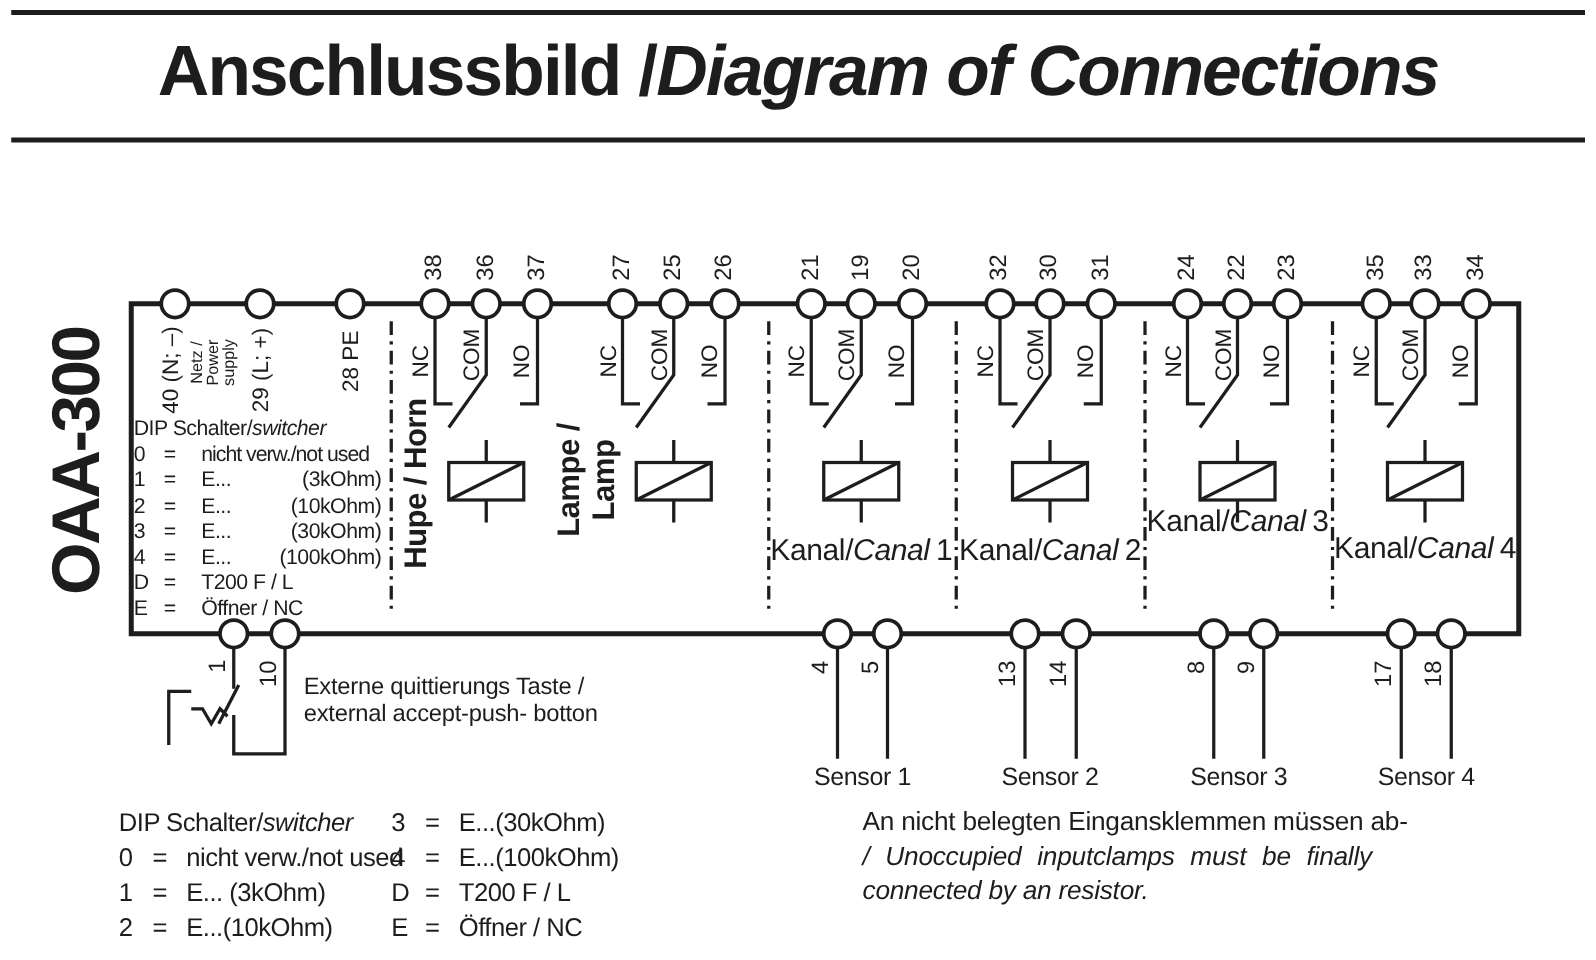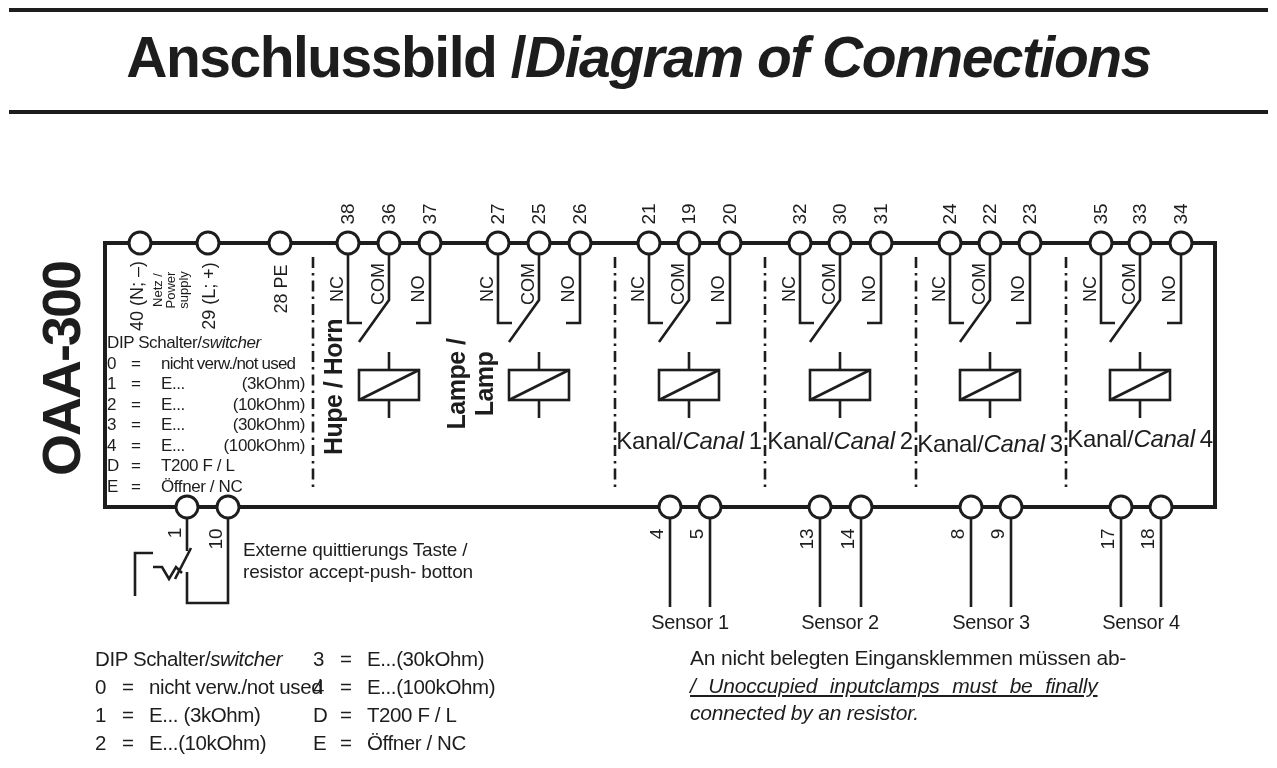--- a/index.html
+++ b/index.html
@@ -29,21 +29,21 @@
   .dip-v{white-space:nowrap;}
   .tight{letter-spacing:-0.8px;}
   .dip-ohm{margin-left:auto;text-align:right;}
   .caption{position:absolute;left:243px;top:539px;font-size:19px;line-height:22px;letter-spacing:-0.2px;}
   .senslab{font-size:20px;letter-spacing:-0.3px;}
   .legend{position:absolute;top:645px;font-size:20.5px;line-height:28px;letter-spacing:-0.4px;}
   .leg-row{display:flex;}
   .leg-k{width:27px;}
   .leg-eq{width:27px;}
   .note{position:absolute;left:690px;top:644px;width:515px;font-size:21px;line-height:27.5px;letter-spacing:-0.2px;}
-  .wsp{word-spacing:7px;text-decoration:underline;}
+  .wsp{word-spacing:7px;}
 </style>
 </head>
 <body>
 
 <div class="page">
 
   <div class="rule" style="top:8px"></div>
   <div class="title"><span>Anschlussbild /</span><span class="it">Diagram of Connections</span></div>
   <div class="rule" style="top:110px"></div>
 
@@ -231,28 +231,28 @@
   <div class="vt clab" style="left:1090px;top:289px">NC</div>
   <div class="vt clab" style="left:1129px;top:284px">COM</div>
   <div class="vt clab" style="left:1169px;top:289px">NO</div>
 
   <div class="vt big" style="left:333px;top:387px">Hupe / Horn</div>
   <div class="vt big" style="left:456px;top:384px">Lampe /</div>
   <div class="vt big" style="left:484px;top:384px">Lamp</div>
 
   <div class="hc chan" style="left:689px;top:427px"><span>Kanal/</span><span class="it">Canal</span><span class="num">1</span></div>
   <div class="hc chan" style="left:840px;top:427px"><span>Kanal/</span><span class="it">Canal</span><span class="num">2</span></div>
-  <div class="hc chan" style="left:990px;top:430px"><span>Kanal/</span><span class="it">Canal</span><span class="num">3</span></div>
+  <div class="hc chan" style="left:990px;top:404px"><span>Kanal/</span><span class="it">Canal</span><span class="num">3</span></div>
   <div class="hc chan" style="left:1140px;top:425px"><span>Kanal/</span><span class="it">Canal</span><span class="num">4</span></div>
 
   <div class="vt tnum" style="left:175px;top:533px">1</div>
   <div class="vt tnum" style="left:216px;top:539px">10</div>
   <div class="caption">
     <div>Externe quittierungs Taste /</div>
-    <div>resistor accept-push- botton</div>
+    <div>external accept-push- botton</div>
   </div>
 
   <div class="vt tnum" style="left:657px;top:534px">4</div>
   <div class="vt tnum" style="left:697px;top:534px">5</div>
   <div class="vt tnum" style="left:807px;top:539px">13</div>
   <div class="vt tnum" style="left:848px;top:539px">14</div>
   <div class="vt tnum" style="left:958px;top:534px">8</div>
   <div class="vt tnum" style="left:998px;top:534px">9</div>
   <div class="vt tnum" style="left:1108px;top:539px">17</div>
   <div class="vt tnum" style="left:1148px;top:539px">18</div>

